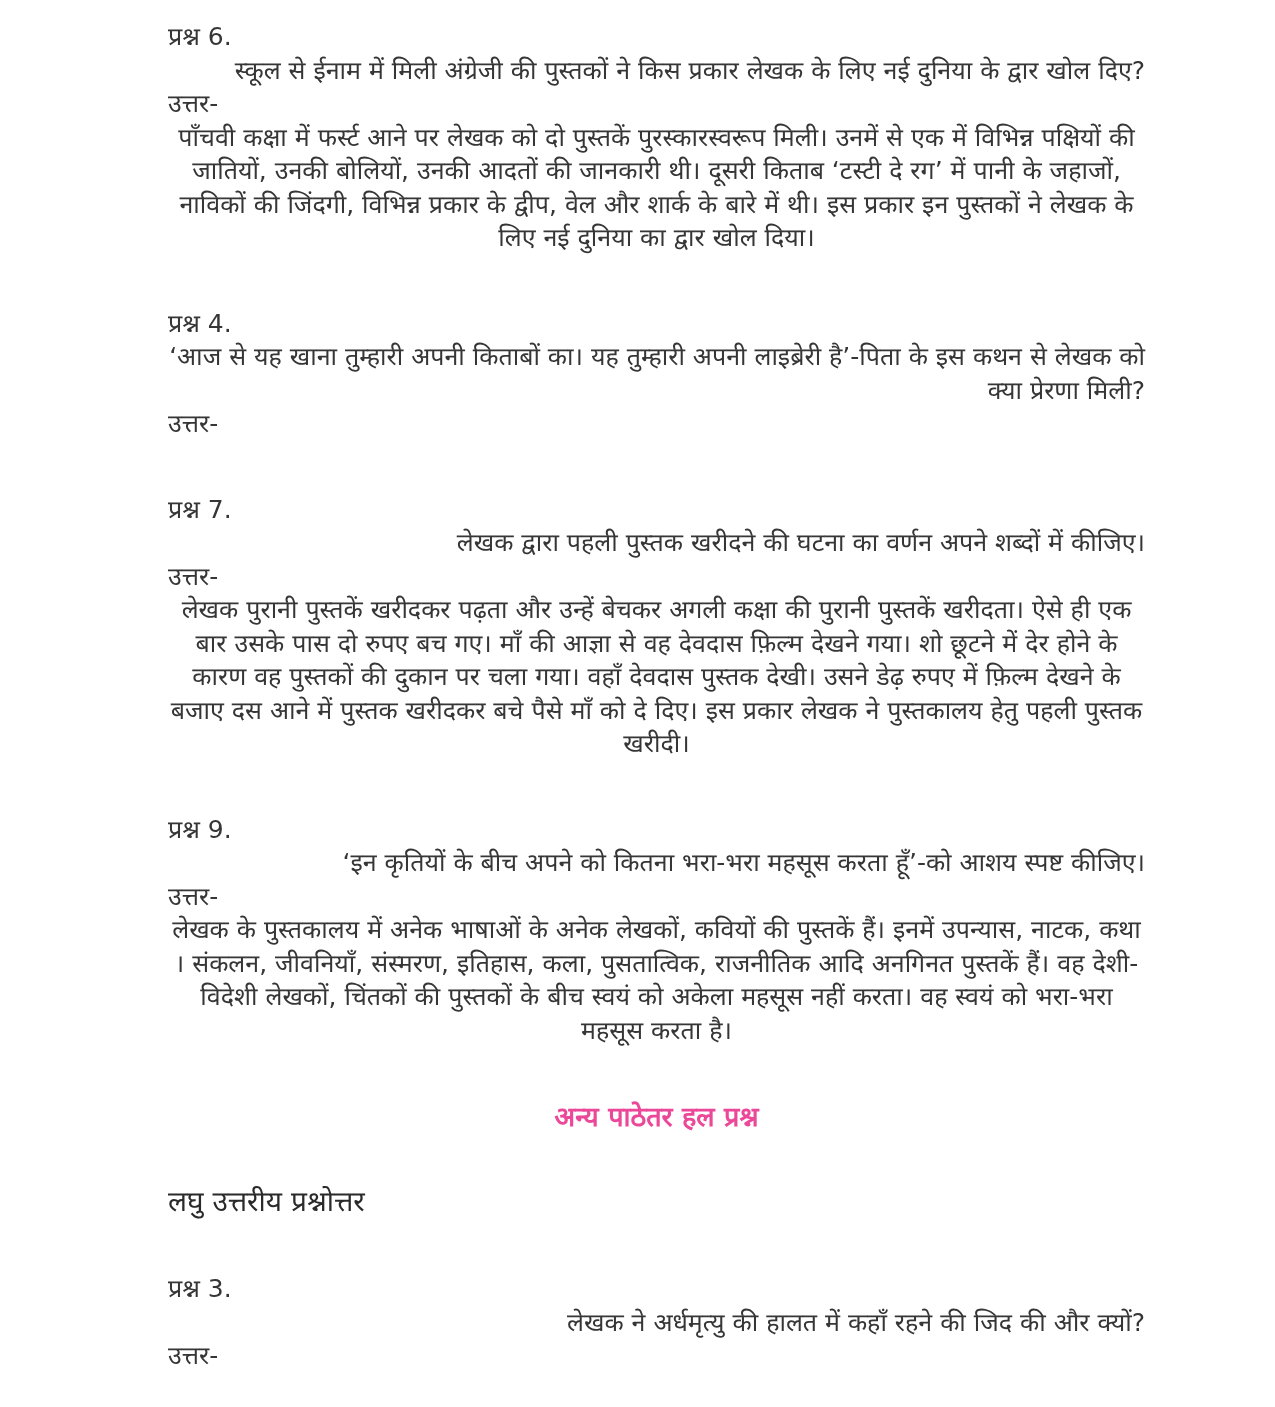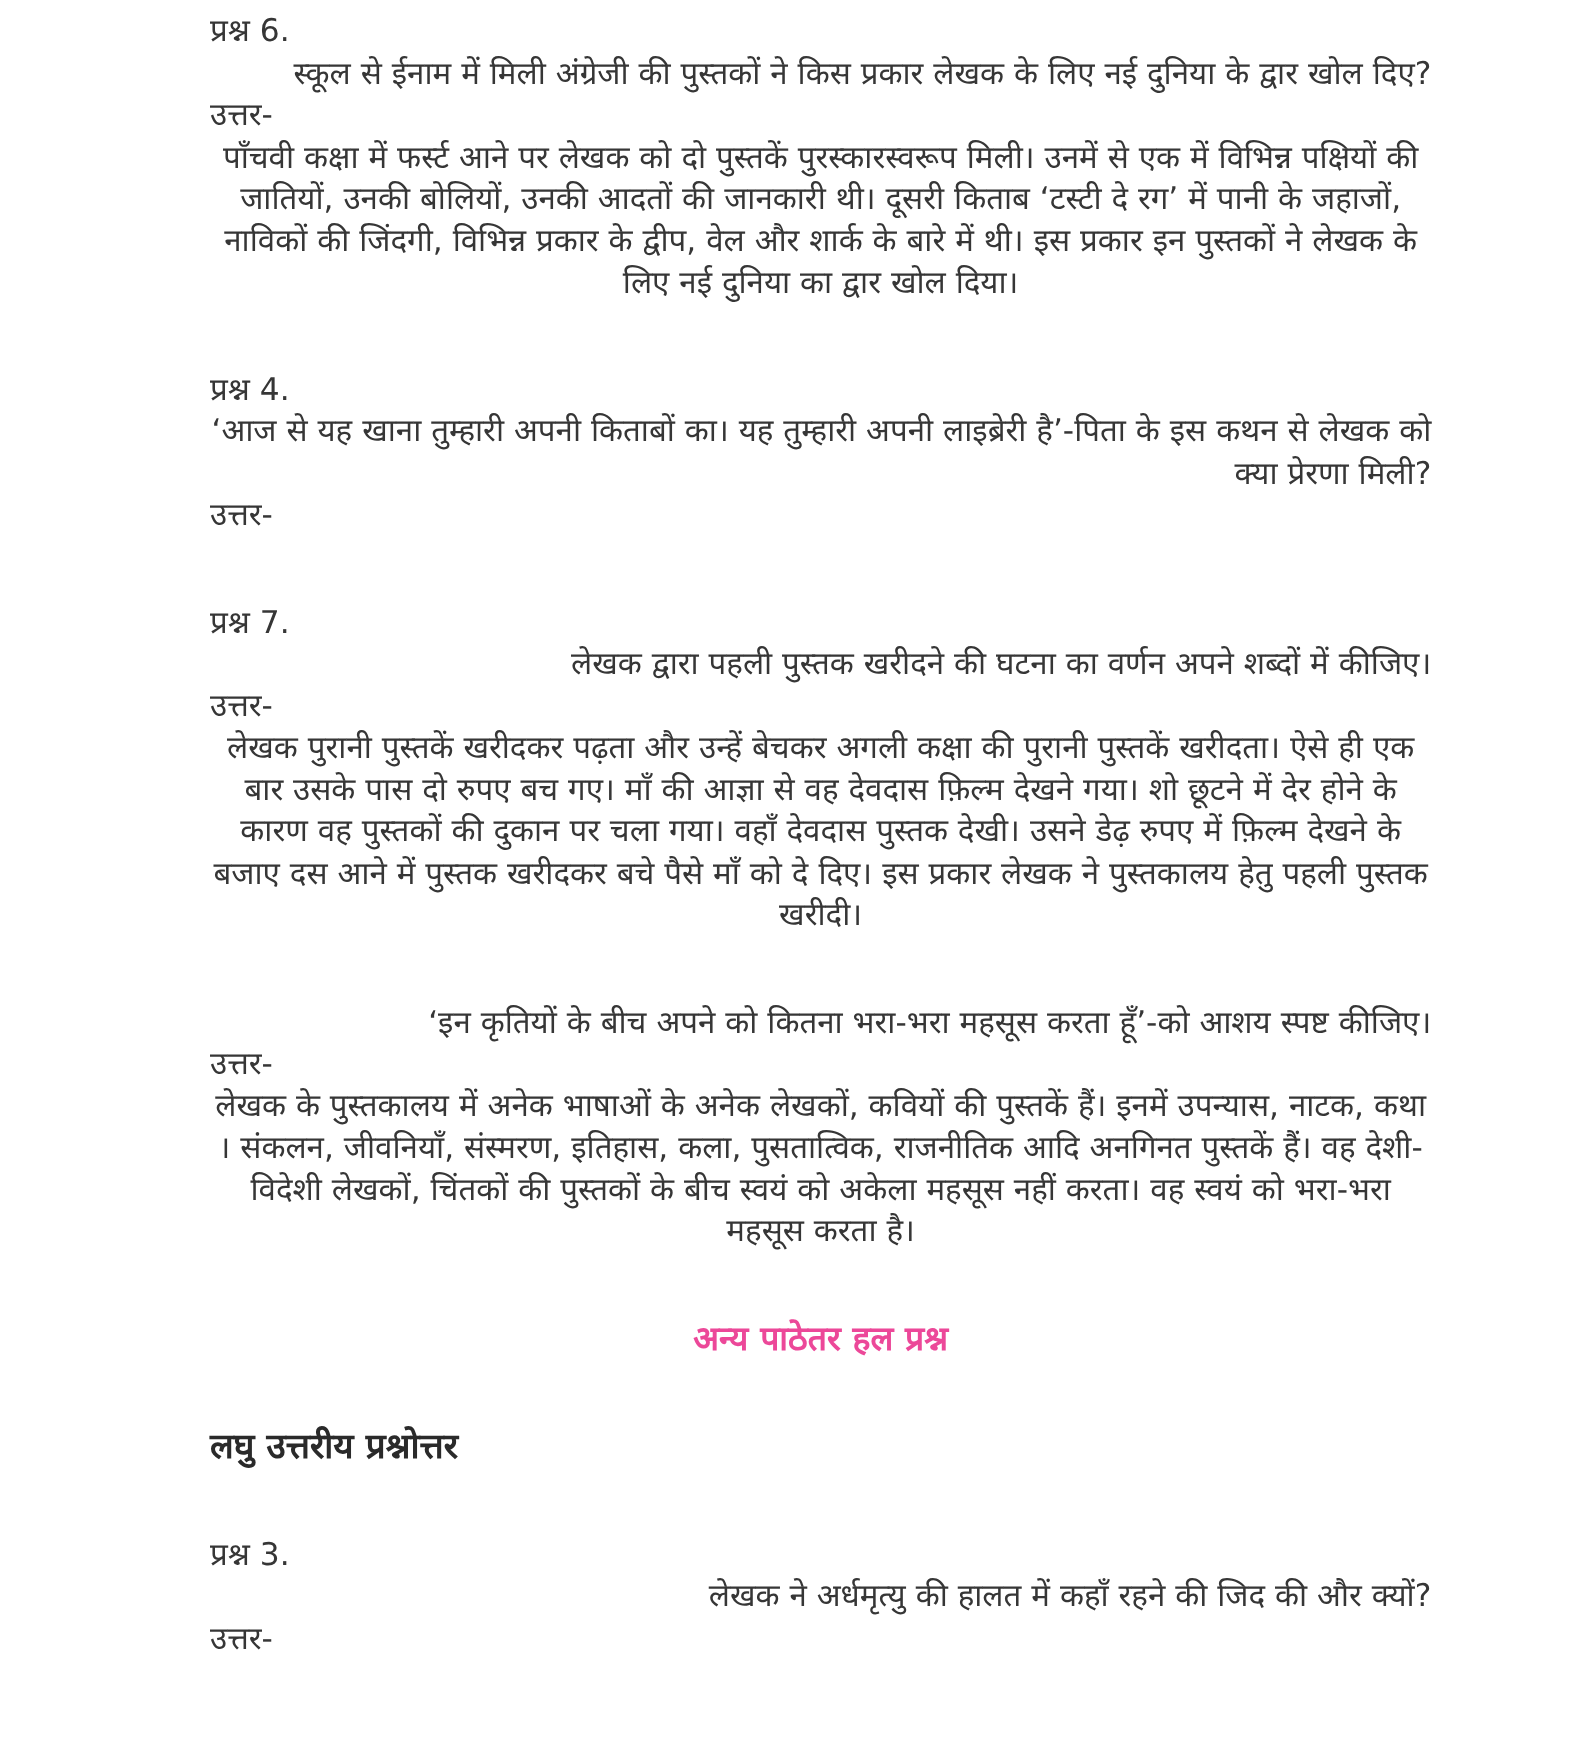--- a/index.html
+++ b/index.html
@@ -15,21 +15,21 @@
     .doc {
       box-sizing: content-box;
       padding: 8px 130px 40px 168px;
       width: 977px;
       font-size: 25px;
       line-height: 1.34;
       color: #363636;
       text-align: left;
     }
     .qa-block {
-      margin: 0 0 52px 0;
+      margin: 12px 0 52px 0;
     }
     .qa-block:last-child {
       margin-bottom: 0;
     }
     .q-label,
     .a-label {
       color: #363636;
     }
     .q-text {
       color: #363636;
@@ -45,21 +45,21 @@
       text-align: center;
       font-size: 27px;
       font-weight: bold;
       color: #ec4899;
       line-height: 1.3;
     }
     .left-heading {
       margin: 50px 0 0 0;
       text-align: left;
       font-size: 28px;
-      font-weight: bold;
+      font-weight: normal;
       color: #2a2a2a;
       line-height: 1.3;
     }
     .last-block {
       margin-top: 52px;
     }
   </style>
 </head>
 <body>
 
@@ -79,20 +79,21 @@
   </section>
 
   <section class="qa-block">
     <div class="q-label">प्रश्न 7.</div>
     <div class="q-text">लेखक द्वारा पहली पुस्तक खरीदने की घटना का वर्णन अपने शब्दों में कीजिए।</div>
     <div class="a-label">उत्तर-</div>
     <p class="a-text">लेखक पुरानी पुस्तकें खरीदकर पढ़ता और उन्हें बेचकर अगली कक्षा की पुरानी पुस्तकें खरीदता। ऐसे ही एक बार उसके पास दो रुपए बच गए। माँ की आज्ञा से वह देवदास फ़िल्म देखने गया। शो छूटने में देर होने के कारण वह पुस्तकों की दुकान पर चला गया। वहाँ देवदास पुस्तक देखी। उसने डेढ़ रुपए में फ़िल्म देखने के बजाए दस आने में पुस्तक खरीदकर बचे पैसे माँ को दे दिए। इस प्रकार लेखक ने पुस्तकालय हेतु पहली पुस्तक खरीदी।</p>
   </section>
 
   <section class="qa-block">
+    <div class="q-label">प्रश्न 9.</div>
     <div class="q-text">‘इन कृतियों के बीच अपने को कितना भरा-भरा महसूस करता हूँ’-को आशय स्पष्ट कीजिए।</div>
     <div class="a-label">उत्तर-</div>
     <p class="a-text">लेखक के पुस्तकालय में अनेक भाषाओं के अनेक लेखकों, कवियों की पुस्तकें हैं। इनमें उपन्यास, नाटक, कथा । संकलन, जीवनियाँ, संस्मरण, इतिहास, कला, पुसतात्विक, राजनीतिक आदि अनगिनत पुस्तकें हैं। वह देशी-विदेशी लेखकों, चिंतकों की पुस्तकों के बीच स्वयं को अकेला महसूस नहीं करता। वह स्वयं को भरा-भरा महसूस करता है।</p>
   </section>
 
   <h2 class="center-heading">अन्य पाठेतर हल प्रश्न</h2>
 
   <h3 class="left-heading">लघु उत्तरीय प्रश्नोत्तर</h3>
 
   <section class="qa-block last-block">

